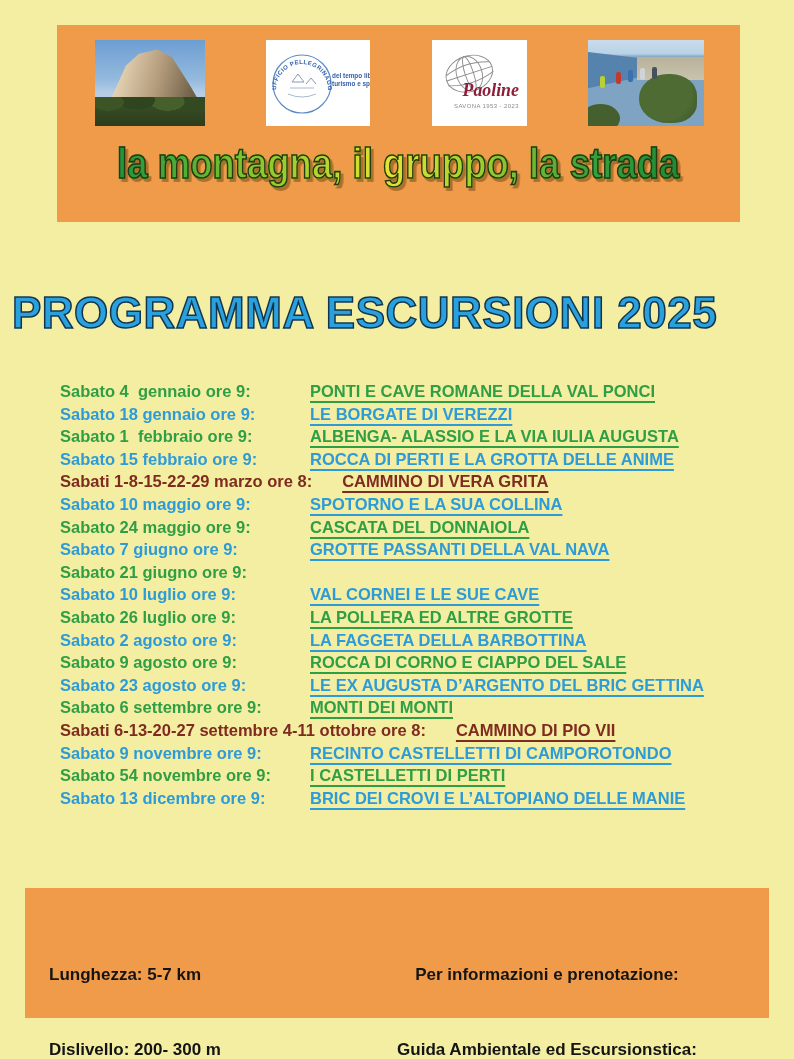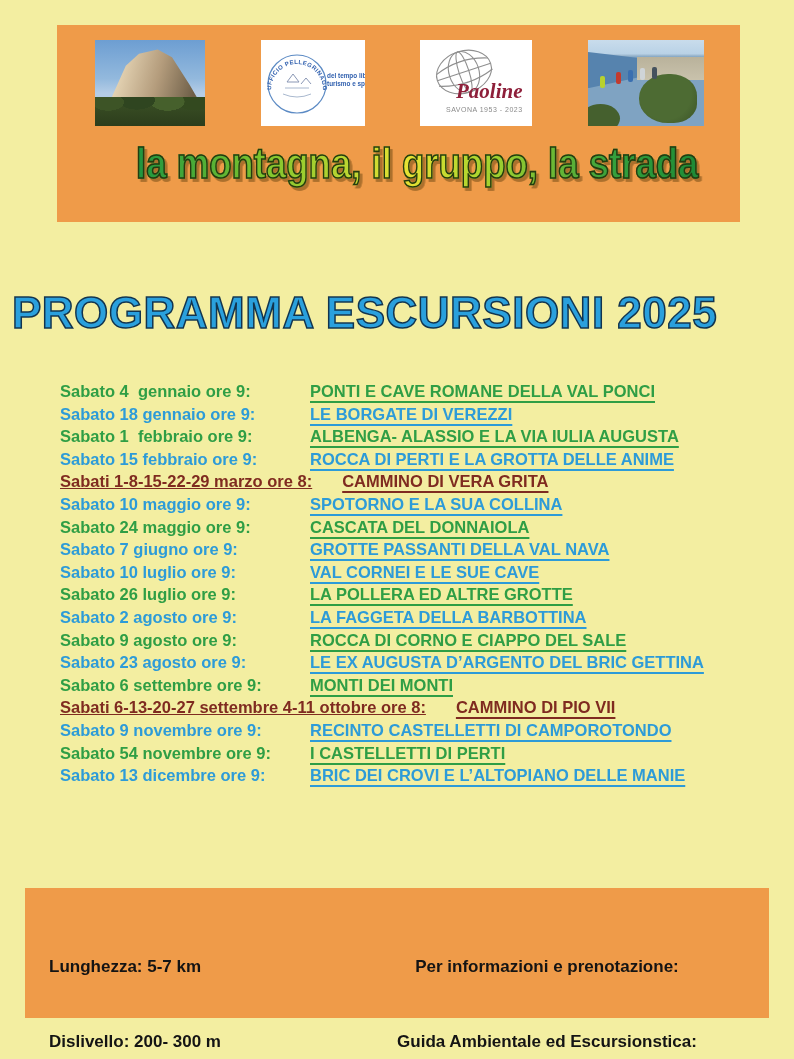--- a/index.html
+++ b/index.html
@@ -33,24 +33,24 @@
     background:linear-gradient(180deg,#b9b29b 0%,#c9c2ac 100%);}
   .hikers .ridge{position:absolute;left:0;bottom:0;width:100%;height:52%;
     background:linear-gradient(180deg,#8aa468 0%,#6480452 50%,#5a7440 100%);}
   .hikers .bush{position:absolute;right:6%;bottom:4%;width:50%;height:56%;border-radius:50% 45% 40% 50%;
     background:radial-gradient(circle at 45% 40%,#4d6b33 0 60%,#3a5226 100%);}
   .hikers .bush2{position:absolute;left:-6%;bottom:-8%;width:34%;height:34%;border-radius:50%;
     background:#45602e;}
   .hiker-dot{position:absolute;width:5px;height:12px;border-radius:2px;}
   
   .ufficio{width:104px;}
-  .paoline{width:112px;}
+  .paoline{width:95px;}
   .logo svg{display:block;width:100%;height:100%;}
   
-  .wordart-wrap{text-align:right;margin-top:14px;}
+  .wordart-wrap{text-align:center;margin-top:14px;}
   .wordart{
     display:inline-block;font-size:42px;font-weight:bold;letter-spacing:0px;
     transform:scaleX(0.87);transform-origin:center;
     background:linear-gradient(90deg,#1d9440 0%,#7cc42e 22%,#e6e233 48%,#a8d42e 62%,#35a03c 85%,#1d8a36 100%);
     -webkit-background-clip:text;background-clip:text;color:transparent;
     -webkit-text-stroke:1.6px #263a10;
     filter:drop-shadow(3px 3px 0px rgba(90,60,10,0.45));
     white-space:nowrap;
   }
   
@@ -58,29 +58,29 @@
     position:absolute;top:276px;left:0;width:100%;text-align:left;margin:12px;
     font-size:44px;font-weight:bold;letter-spacing:0.5px;
     color:var(--title_blue,#2aa0dd);
     -webkit-text-stroke:1.5px #12344e;
     white-space:nowrap;
   }
   
   .schedule{position:absolute;left:60px;top:380px;right:26px;}
   .row{display:flex;align-items:flex-start;line-height:22.6px;font-size:16.5px;font-weight:bold;}
   .row .date{flex:0 0 auto;min-width:250px;white-space:pre;}
-  .row.long .date{min-width:0;margin-right:30px;text-decoration:underline;}
+  .row.long .date{min-width:0;margin-right:30px;}
   .row .title{white-space:pre;text-decoration:underline;text-decoration-thickness:2px;text-underline-offset:3.5px;}
   .green{color:var(--green,#2f9e45);}
   .blue{color:var(--blue,#2d9bd8);}
   .maroon{color:var(--maroon,#7f2b20);}
   
   .info-box{
     position:absolute;left:25px;top:888px;width:744px;height:130px;box-sizing:border-box;
-    background:var(--orange,#ef9b49);padding:16px 22px 10px 24px;color:#141414;
+    background:var(--orange,#ef9b49);padding:24px 22px 10px 24px;color:#141414;
   }
   .info-top{display:flex;}
   .specs{font-size:17px;line-height:25px;font-weight:bold;white-space:pre;}
   .contact{margin-left:auto;width:400px;text-align:center;font-size:17px;line-height:25px;font-weight:bold;white-space:pre;}
 </style>
 </head>
 <body>
 
 <div class="page">
 
@@ -167,20 +167,21 @@
       </div>
     <div class="row green">
         <span class="date">Sabato 24 maggio ore 9:</span>
         <span class="title">CASCATA DEL DONNAIOLA</span>
       </div>
     <div class="row blue">
         <span class="date">Sabato 7 giugno ore 9:</span>
         <span class="title">GROTTE PASSANTI DELLA VAL NAVA</span>
       </div>
     <div class="row green">
+        <span class="date">Sabato 21 giugno ore 9:</span>
       </div>
     <div class="row blue">
         <span class="date">Sabato 10 luglio ore 9:</span>
         <span class="title">VAL CORNEI E LE SUE CAVE</span>
       </div>
     <div class="row green">
         <span class="date">Sabato 26 luglio ore 9:</span>
         <span class="title">LA POLLERA ED ALTRE GROTTE</span>
       </div>
     <div class="row blue">

